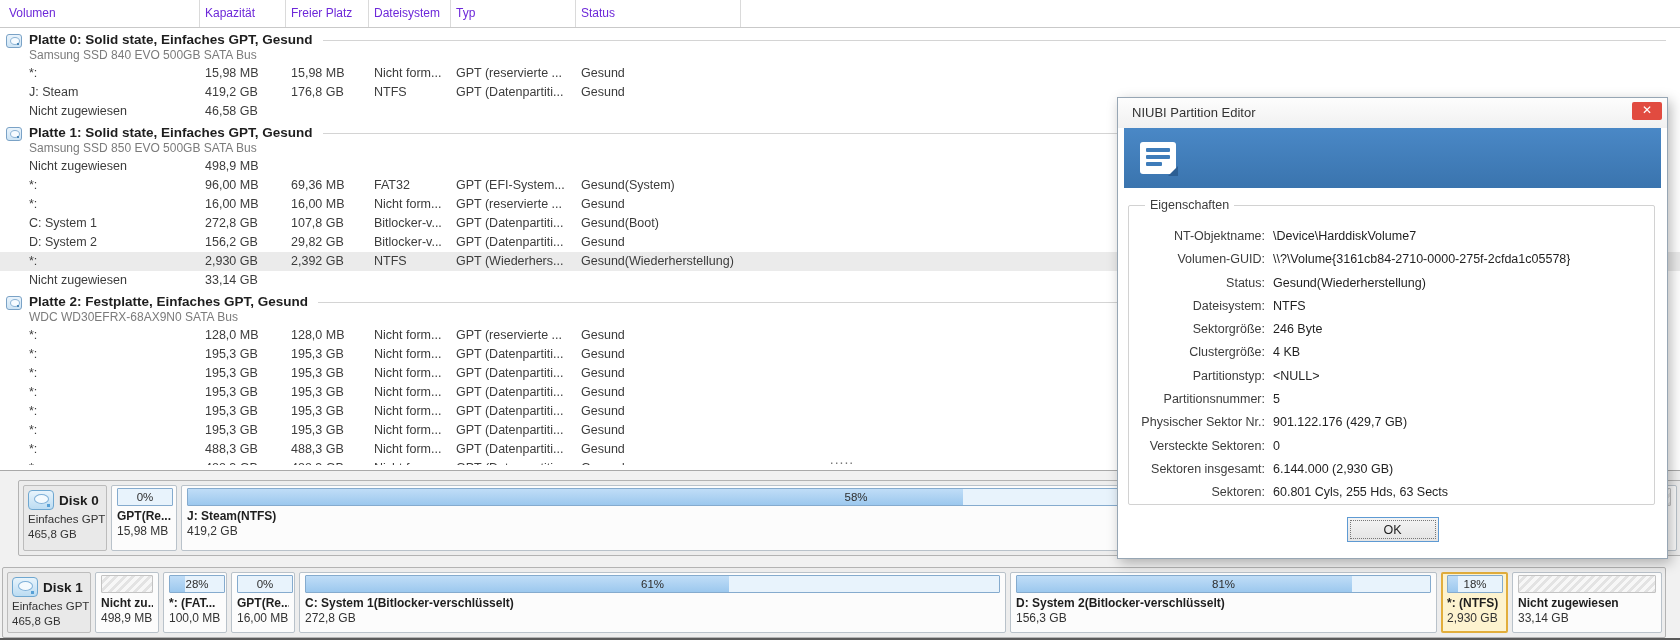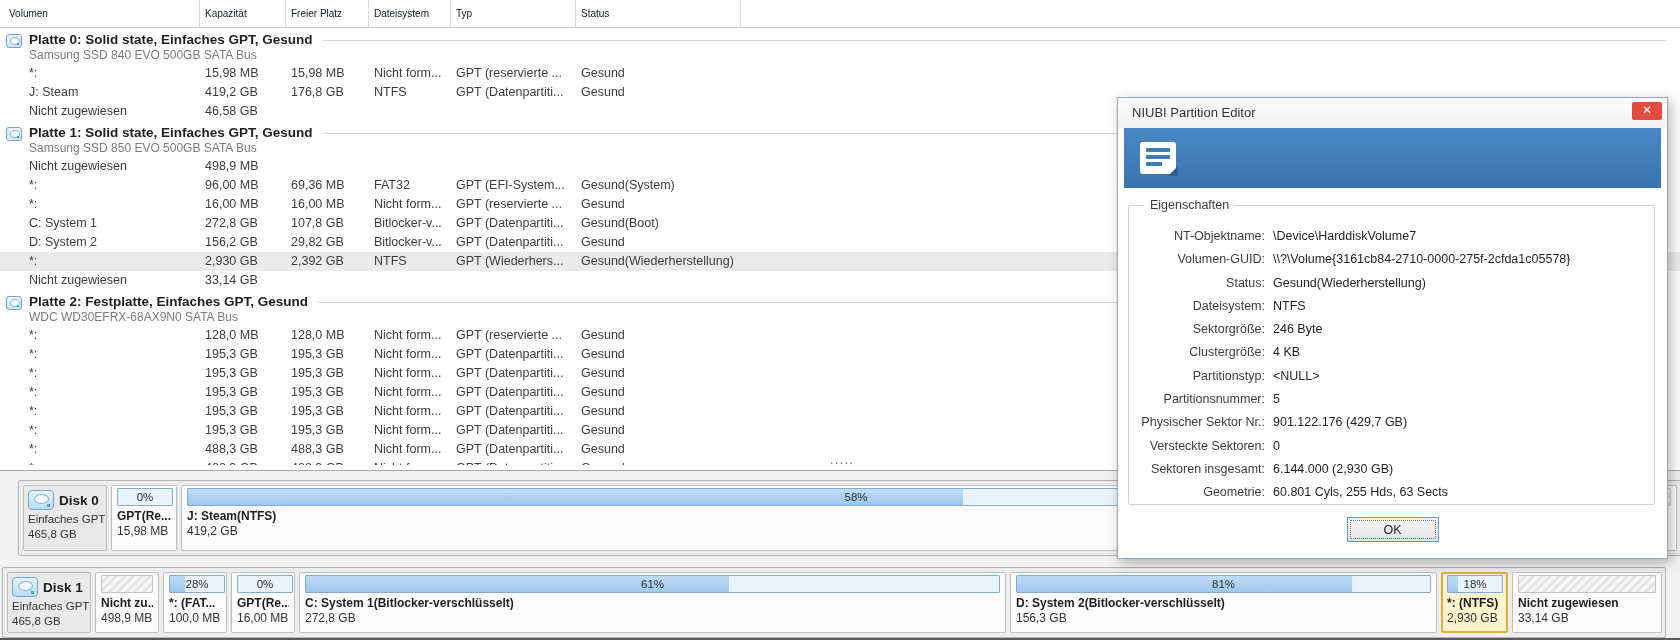--- a/index.html
+++ b/index.html
@@ -3,21 +3,21 @@
 <meta charset="utf-8">
 <style>
   * { margin:0; padding:0; box-sizing:border-box; }
   html,body { width:1680px; height:640px; overflow:hidden; background:#fff;
     font-family:"Liberation Sans", sans-serif; color:#3c3c3c; }
 
   
   .table-wrap { position:absolute; left:0; top:0; width:1680px; height:465px;
     overflow:hidden; background:#fff; }
   .thead { display:grid; grid-template-columns:200px 86px 83px 82px 125px 165px 1fr;
-    height:28px; line-height:27px; border-bottom:1px solid #c9c9c9; font-size:10px; color:#0f172a; }
+    height:28px; line-height:27px; border-bottom:1px solid #c9c9c9; font-size:12px; color:#6d28d9; }
   .hcell { padding-left:5px; border-right:1px solid #dadada; white-space:nowrap; overflow:hidden; }
   .hcell.first { padding-left:9px; }
   .hcell.filler { border-right:none; }
 
   .group-hdr { position:relative; height:36px; padding:3px 8px 0 29px; cursor:default; }
   .gicon { position:absolute; left:6px; top:6px; width:16px; height:14px;
     background:linear-gradient(#eaf4fc,#cde4f5); border:1px solid #7aa2c6; border-radius:3px; }
   .gicon:before { content:""; position:absolute; left:3px; top:2px; width:8px; height:6px;
     border:1px solid #8db3d4; border-radius:50%; background:#f6fbff; }
   .gicon:after { content:""; position:absolute; right:2px; bottom:2px; width:2px; height:2px; background:#4d88b8; }
@@ -460,19 +460,19 @@
         </div>
         <div class="prow">
           <div class="plabel">Versteckte Sektoren:</div>
           <div class="pvalue">0</div>
         </div>
         <div class="prow">
           <div class="plabel">Sektoren insgesamt:</div>
           <div class="pvalue">6.144.000 (2,930 GB)</div>
         </div>
         <div class="prow">
-          <div class="plabel">Geometrie:</div>
+          <div class="plabel">Sektoren:</div>
           <div class="pvalue">60.801 Cyls, 255 Hds, 63 Sects</div>
         </div>
       </div>
   </div>
   <button class="ok-btn">OK</button>
 </div>
 
 </body></html>

